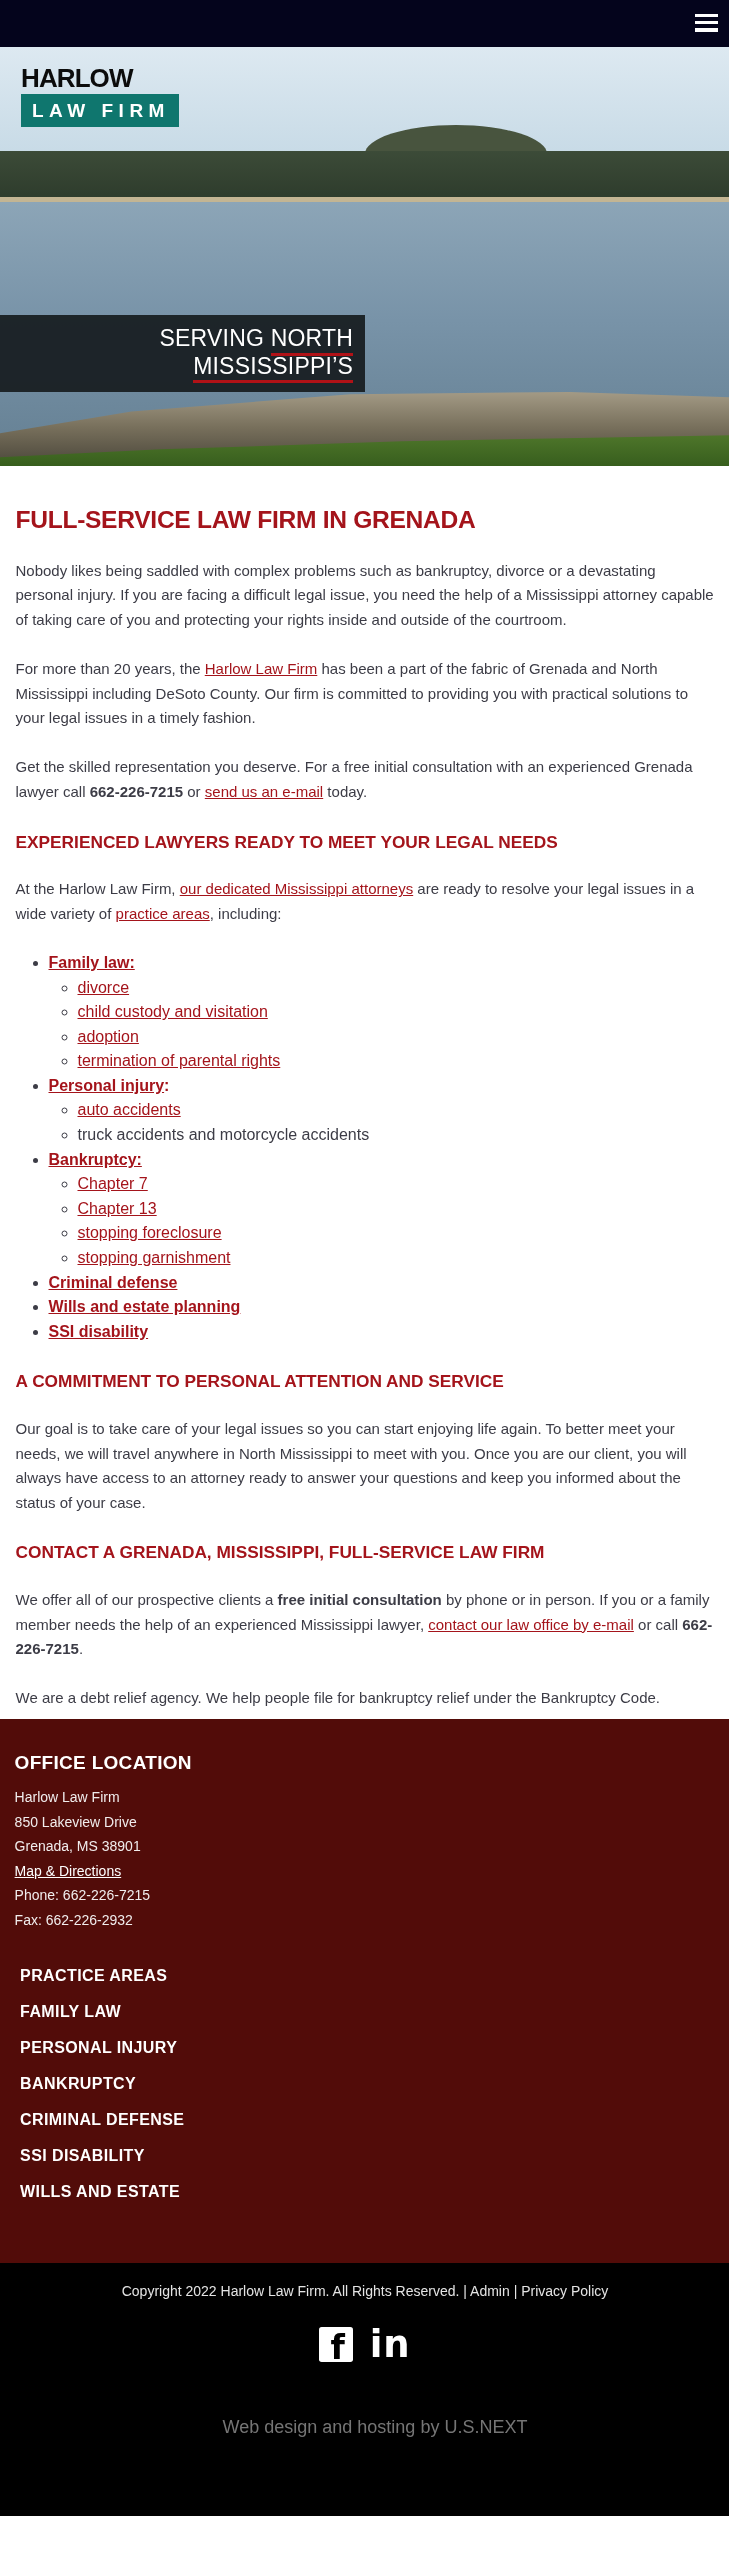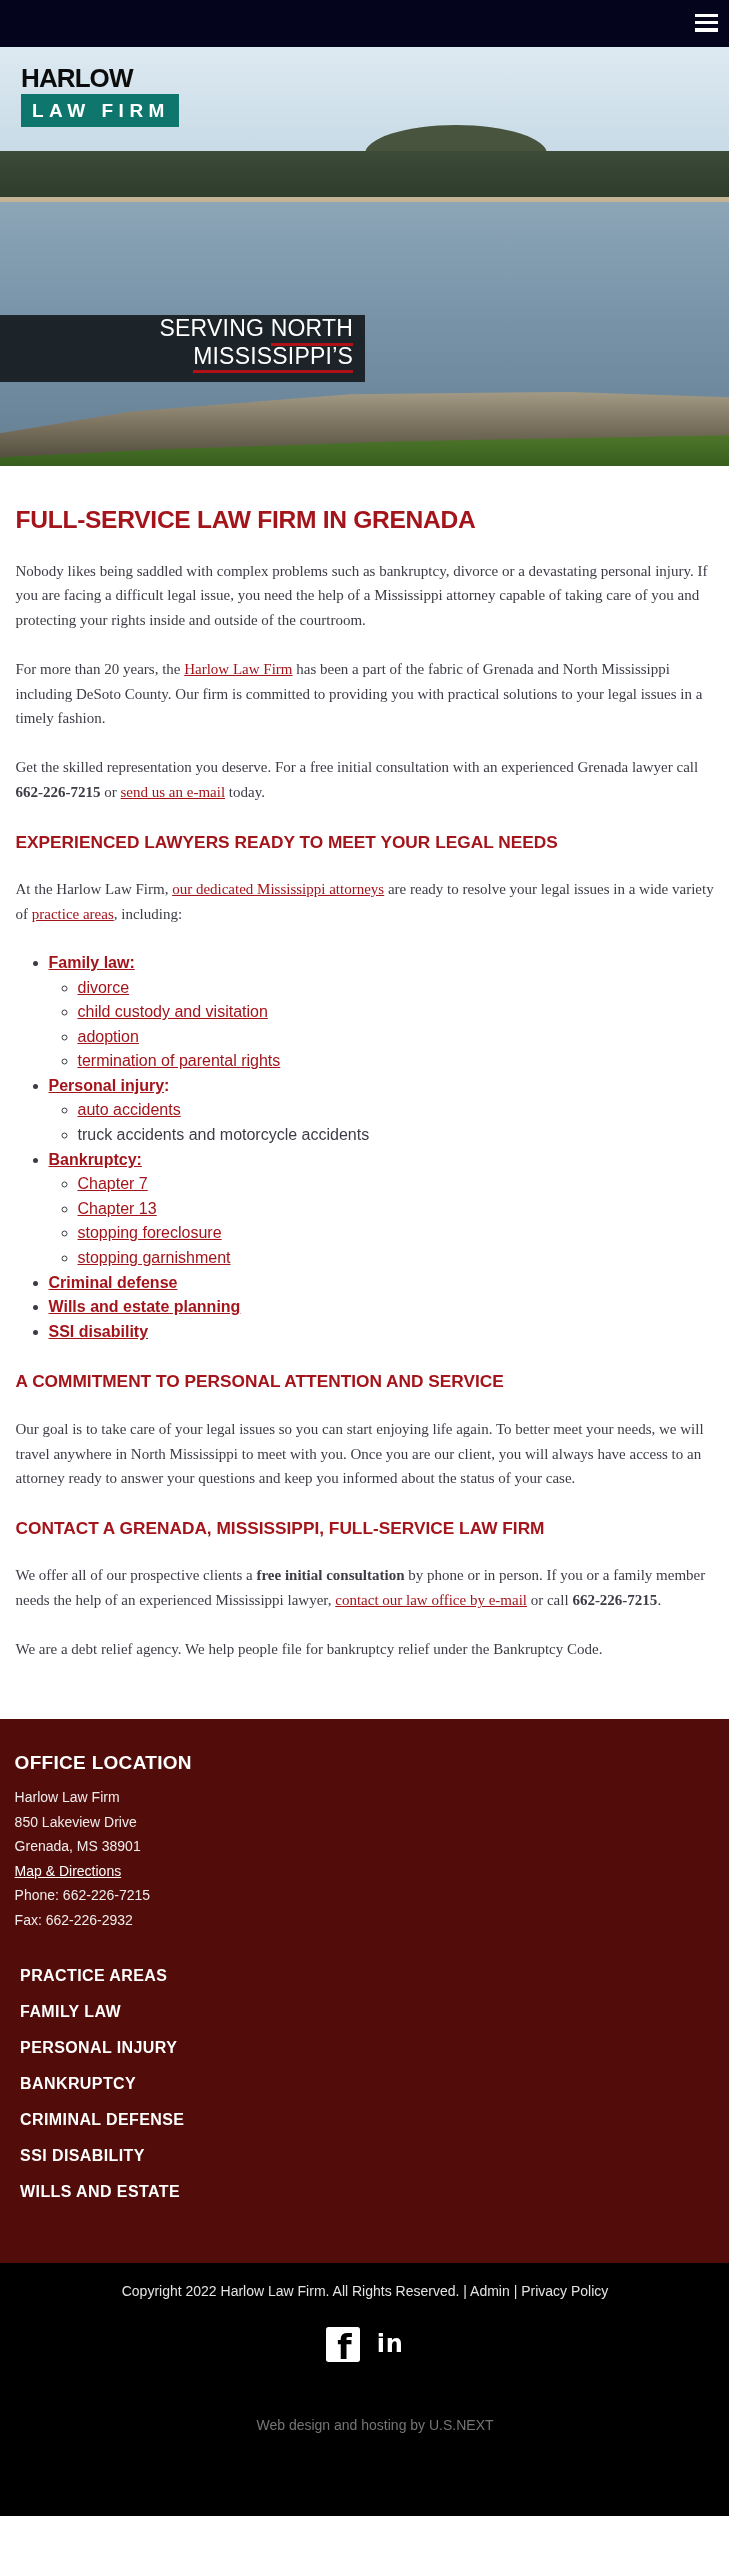--- a/index.html
+++ b/index.html
@@ -24,30 +24,30 @@
   .grass { position:absolute; bottom:0; left:0; width:100%; height:44px;
            background:linear-gradient(#588030,#375e1d);
            clip-path:polygon(0 80%,22% 62%,55% 44%,100% 30%,100% 100%,0 100%); }
 
   .logo { position:absolute; top:18px; left:21px; }
   .logo-name { font-size:26px; font-weight:bold; letter-spacing:-0.9px; color:#0c0c0c; line-height:1.05; }
   .logo-tag  { display:inline-block; margin-top:1.8px; background:#0f766e; color:#fff;
                font-size:19px; letter-spacing:5.5px; padding:5.5px 9px 5.5px 11px; font-weight:bold; }
 
   .tagline { position:absolute; top:268px; left:0; width:365px; background:rgba(22,27,30,0.92);
-             color:#fff; text-align:right; padding:0 12px 12px 0; }
+             color:#fff; text-align:right; padding:10px 12px 12px 0; }
   .tagline-l1, .tagline-l2 { font-size:23px; line-height:1.2; font-weight:normal; letter-spacing:0.2px; }
   .tagline-l2 { margin-top:5.5px; }
   .red-underline { border-bottom:3.6px solid #b11217; padding-bottom:1.8px; }
 
   
   .main { height:1253px; overflow:hidden; padding:0 15.5px; }
   .main h1 { margin:40px 0 0; font-size:24.6px; letter-spacing:-0.3px; color:#a4141b; font-weight:bold; }
   .main h2 { margin:27px 0 0; font-size:17.3px; color:#a4141b; font-weight:bold; }
-  .main p  { margin:24.6px 0 0; font-size:15px; line-height:24.6px; color:#3c3c46;font-family:Liberation Serif, serif; }
+  .main p  { margin:24.6px 0 0; font-size:15px; line-height:24.6px; color:#3c3c46; }
   .b { font-weight:bold; }
   .lnk { color:#a4141b; text-decoration:underline; }
   .suffix { color:#a4141b; text-decoration:none; }
   ul.practice { margin:24.6px 0 0; padding-left:33px; font-size:16px; color:#3c3c46; }
   ul.practice li { line-height:24.6px; }
   ul.practice ul.sub { list-style-type:circle; padding-left:29px; }
 
   
   .footer-office { height:544px; background:#520c09; color:#fff; padding:33px 14.6px 0; }
   .footer-office h3 { font-size:19px; font-weight:bold; letter-spacing:0.3px; margin:0 0 11px; }
@@ -59,22 +59,22 @@
   .navlnk { color:#fff; text-decoration:none; font-size:16px; letter-spacing:0.4px; font-weight:bold; }
 
   
   .footer-bottom { height:253px; background:#000; text-align:center; padding-top:20px; }
   .copyright { font-size:14px; color:#e4e4e4; }
   .copyright .lnk { color:#e4e4e4; text-decoration:none; }
   .copyright span { color:#e4e4e4; }
   .social { margin-top:27px; display:flex; justify-content:center; align-items:center; gap:16.4px; height:36px; }
   .fb { width:34px; height:35px; background:#fff; border-radius:2.7px; position:relative; overflow:hidden; cursor:pointer; }
   .fb b { position:absolute; left:11px; top:1.8px; font-size:33px; color:#000; font-family:"DejaVu Sans",sans-serif; }
-  .li { color:#fff; font-size:24px; font-weight:bold; line-height:35px; cursor:pointer; font-family:"DejaVu Sans",sans-serif; letter-spacing:0.9px; }
-  .credit { margin-top:55px; font-size:14px; color:#757575;margin-left:20px; }
+  .li { color:#fff; font-size:37px; font-weight:bold; line-height:35px; cursor:pointer; font-family:"DejaVu Sans",sans-serif; letter-spacing:0.9px; }
+  .credit { margin-top:55px; font-size:18px; color:#757575;margin-left:20px; }
 </style>
 </head>
 <body>
 
 <div class="topbar">
   <div class="hamburger">
     <span></span>
     <span></span>
     <span></span>
   </div>

